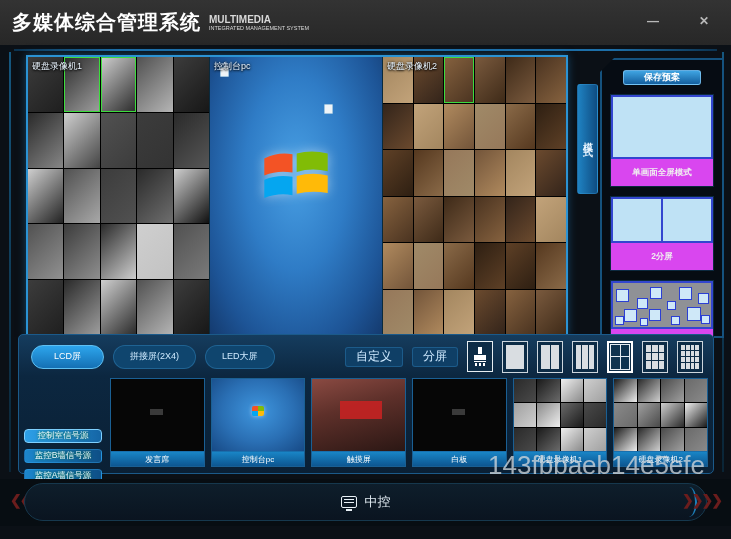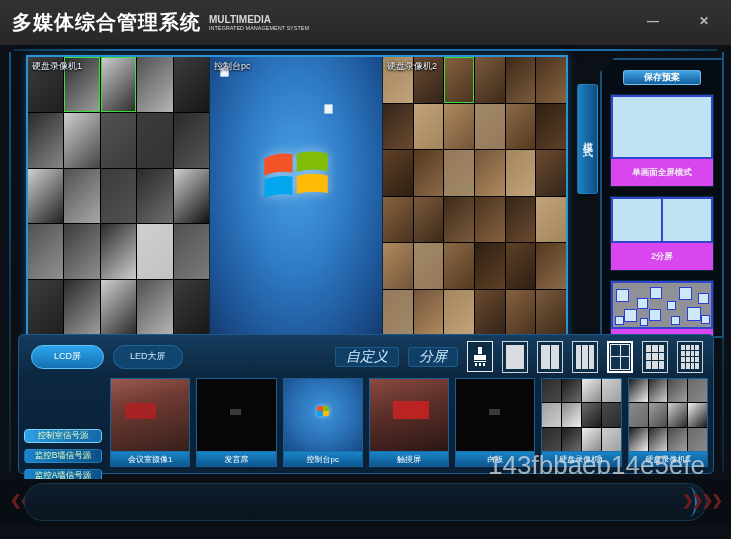--- a/index.html
+++ b/index.html
@@ -49,21 +49,21 @@
   .pv-scatter { height:48px; background:#8f9196; overflow:hidden; }
   .pv-scatter .sq { position:absolute; background:#cfe8f8; border:1px solid #2b3fd4; }
   .mode-name { height:27px; background:#d946ef; color:#f0f0f0; font-size:8.5px; display:flex; align-items:center; justify-content:center; }
 
   
   .bottom-panel { position:absolute; left:18px; top:334px; width:696px; height:140px; background:linear-gradient(#153c5e,#0c2740 30%,#0a2035); border:1px solid #1b5a8a; border-radius:5px; }
   .tab-row { display:flex; align-items:center; gap:9px; padding:7px 10px 0 12px; height:36px; }
   .screen-tab { height:24px; padding:0 16px; border-radius:12px; background:#0f456e; border:1px solid #2f81b880; color:#cfeaff; font-size:9px; display:flex; align-items:center; cursor:pointer; }
   .screen-tab.active { background:linear-gradient(#2da5ec,#1470b4); color:#fff; border-color:#5fc0f2; padding:0 22px; }
   .spacer { flex:1; }
-  .tool-btn { height:20px; padding:0 10px; background:#0f3f66; border:1px solid #2d7fb870; border-radius:3px; color:#cfeaff; font-size:14px; display:flex; align-items:center; cursor:pointer;font-style:italic; }
+  .tool-btn { height:20px; padding:0 10px; background:#0f3f66; border:1px solid #2d7fb870; border-radius:3px; color:#cfeaff; font-size:12px; display:flex; align-items:center; cursor:pointer; }
   .brush-btn { width:26px; height:31px; background:#0d2c46; border:1px solid #e8eef2; display:flex; align-items:center; justify-content:center; cursor:pointer; }
   .layout-btn { width:26px; height:32px; background:#0d2c46; border:1px solid #cdd6dd; padding:3px; cursor:pointer; }
   .mini { display:grid; gap:1px; width:100%; height:100%; }
   .mini i { background:#d9dde1; }
   .layout-btn.selected { border:2px solid #fff; padding:2px; }
   .layout-btn.selected .mini i { background:#10334e; outline:1px solid #e8eef2; }
 
   .src-row { display:flex; padding:7px 5px 0 5px; height:96px; }
   .groups { width:80px; display:flex; flex-direction:column; gap:6px; padding:3px 2px 0 0; }
   .group-btn { height:23px; background:linear-gradient(90deg,#1c86cc,#0e4f86); border:1px solid #3fb4ff55; border-radius:4px; color:#eaf6ff; font-size:8.5px; display:flex; align-items:center; justify-content:center; cursor:pointer; text-shadow:0 0 3px #072; }
@@ -238,20 +238,21 @@
             <div class="sq" style="left: 90%; top: 72%; width: 9px; height: 9px;"></div>
           </div>
         <div class="mode-name">测试1</div>
       </div>
     </div>
   </div>
 
   <div class="bottom-panel">
     <div class="tab-row">
       <div class="screen-tab active">LCD屏</div>
+      <div class="screen-tab">拼接屏(2X4)</div>
       <div class="screen-tab">LED大屏</div>
       <div class="spacer"></div>
       <div class="tool-btn">自定义</div>
       <div class="tool-btn">分屏</div>
       <div class="brush-btn">
         <svg width="16" height="20" viewBox="0 0 16 20">
           <rect x="6" y="0" width="4" height="7" fill="#fff"></rect>
           <rect x="2" y="8" width="12" height="5" fill="#fff"></rect>
           <path d="M2 14 h12 v1 h-12 z M3 16 h2 v3 h-2 z M7 16 h2 v3 h-2 z M11 16 h2 v3 h-2 z" fill="#fff"></path>
         </svg>
@@ -316,24 +317,20 @@
           </div>
         </div>
     </div>
     <div class="src-row">
       <div class="groups">
         <div class="group-btn active">控制室信号源</div>
         <div class="group-btn">监控B墙信号源</div>
         <div class="group-btn">监控A墙信号源</div>
       </div>
       <div class="thumbs">
-        <div class="thumb">
-          <div class="thumb-img t-room"></div>
-          <div class="thumb-label">会议室摄像1</div>
-        </div>
         <div class="thumb">
           <div class="thumb-img t-dark"></div>
           <div class="thumb-label">发言席</div>
         </div>
         <div class="thumb">
           <div class="thumb-img t-windows"></div>
           <div class="thumb-label">控制台pc</div>
         </div>
         <div class="thumb">
           <div class="thumb-img t-room2"></div>
@@ -380,18 +377,22 @@
       </div>
     </div>
   </div>
 
   <div class="watermark">143fbbaeb14e5efe</div>
 
   <div class="footer">
     <span class="chev chev-l">❮❮❮❮</span>
     <span class="arc arc-l"></span>
     <div class="footer-pill">
+      <div class="foot-tab">
+        <span class="icon-monitor"></span>
+        <span>中控</span>
+      </div>
     </div>
     <span class="arc arc-r"></span>
     <span class="chev chev-r">❯❯❯❯</span>
   </div>
 
 </div>
 
 </body></html>

